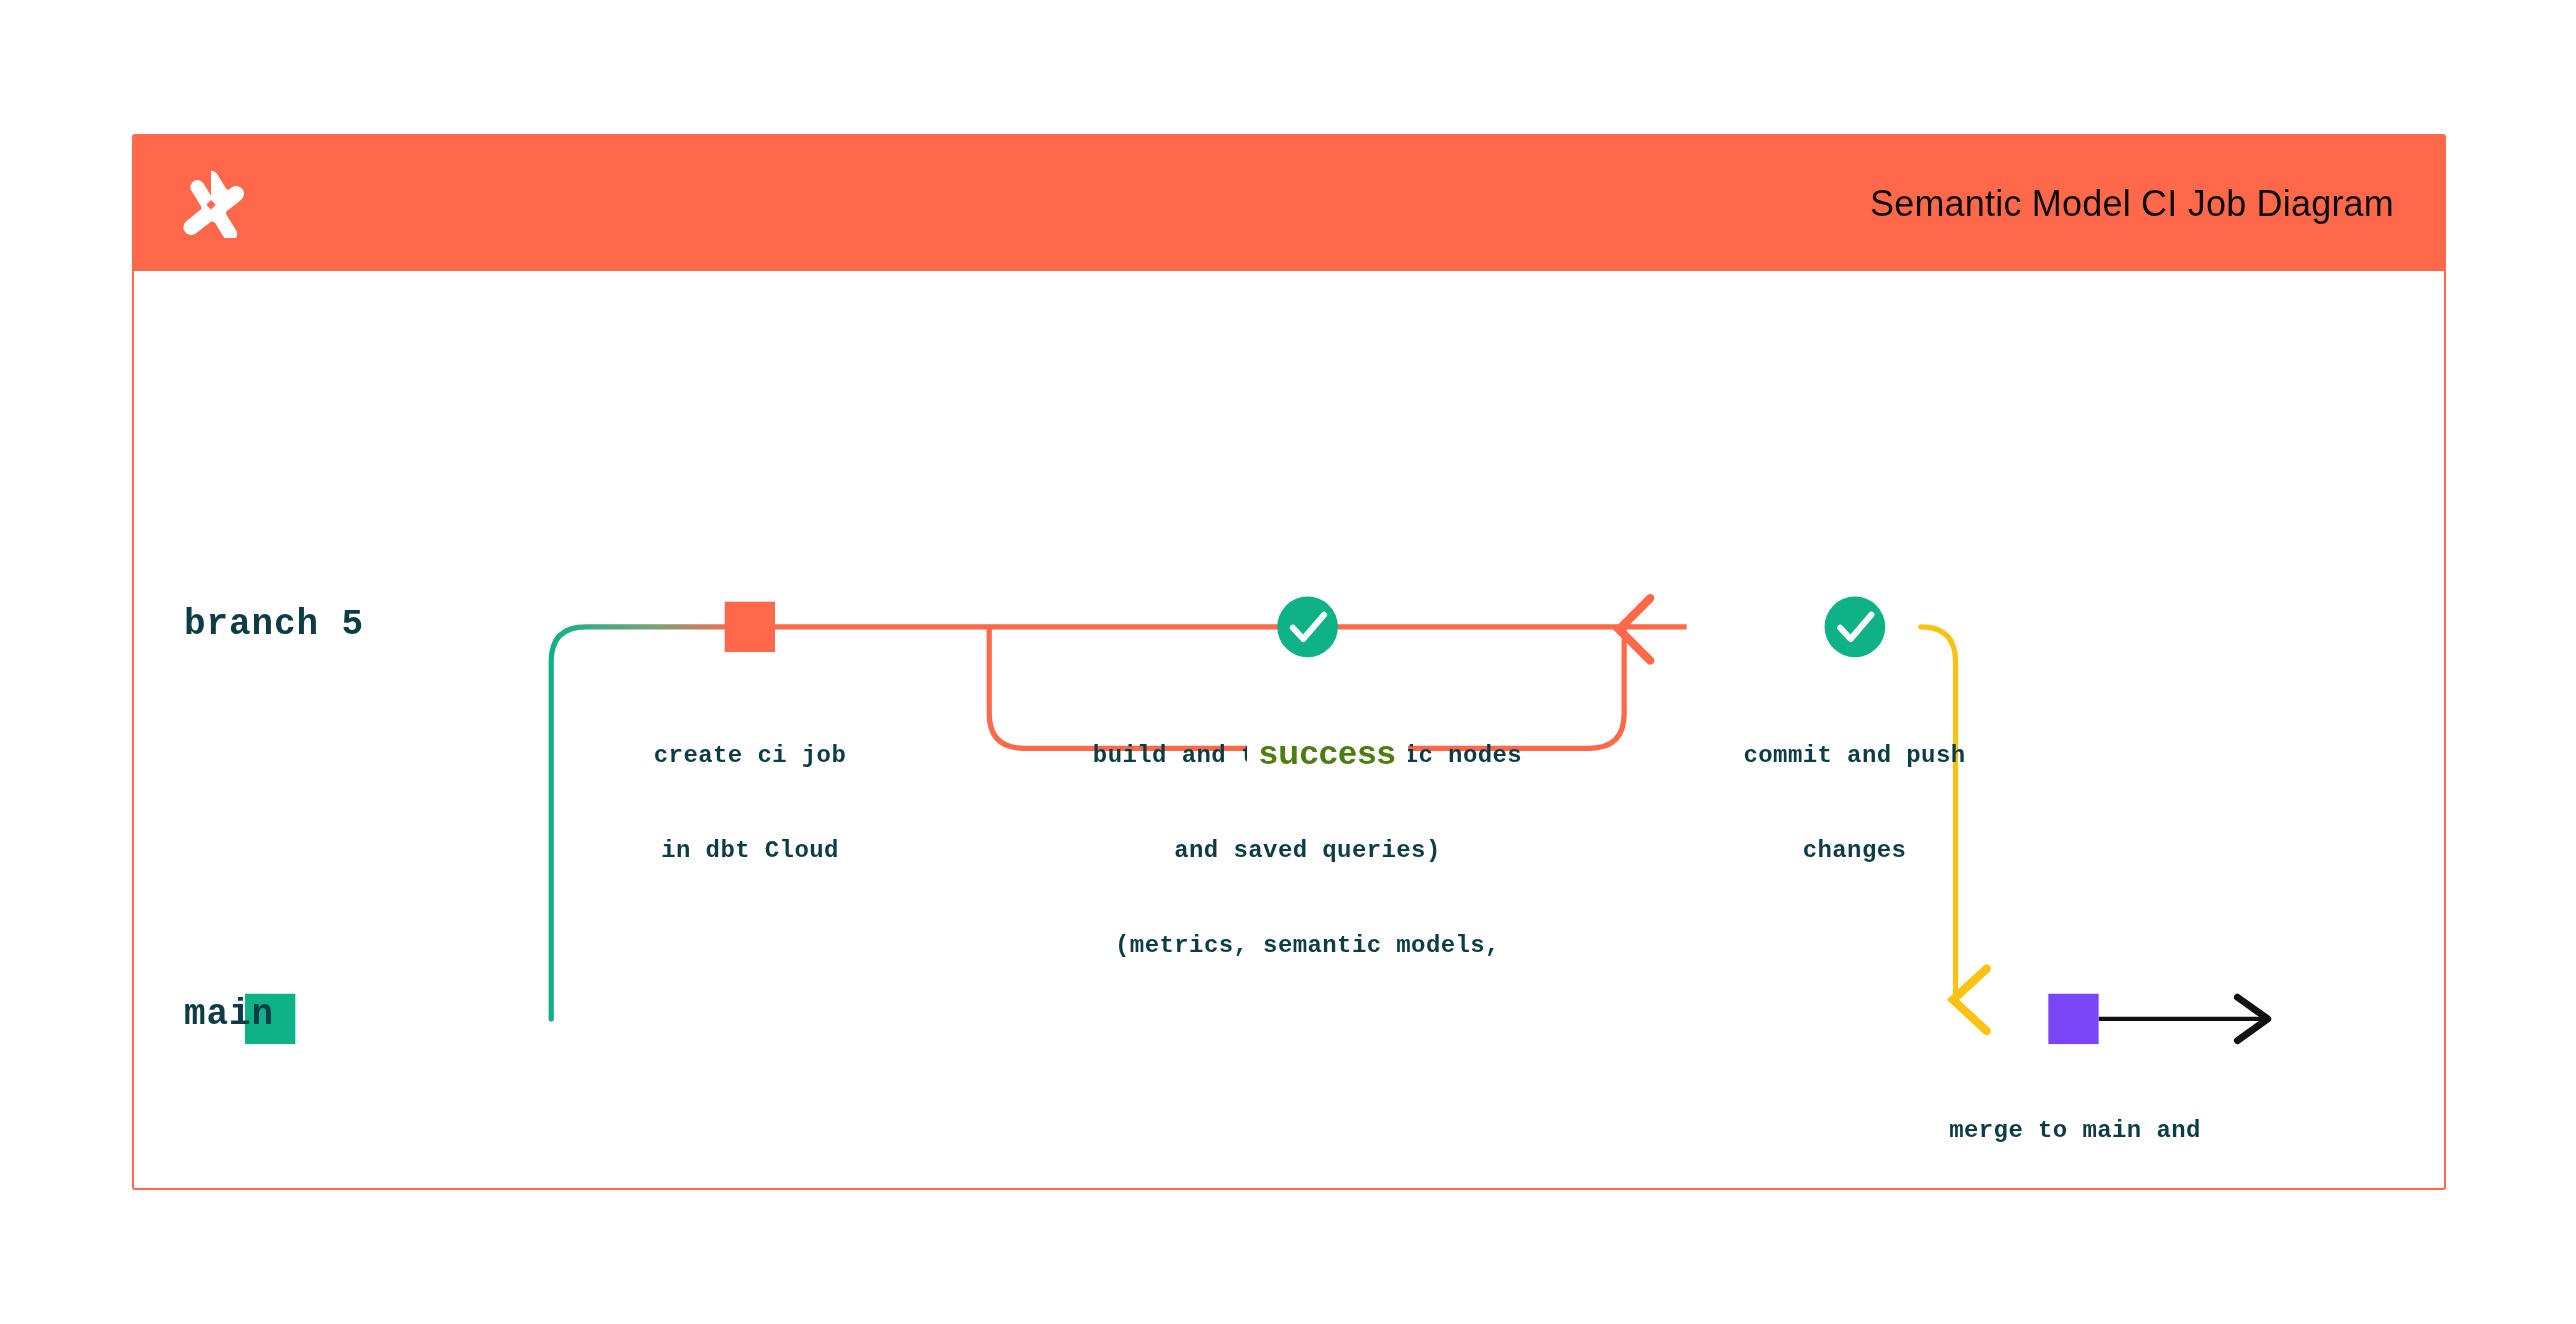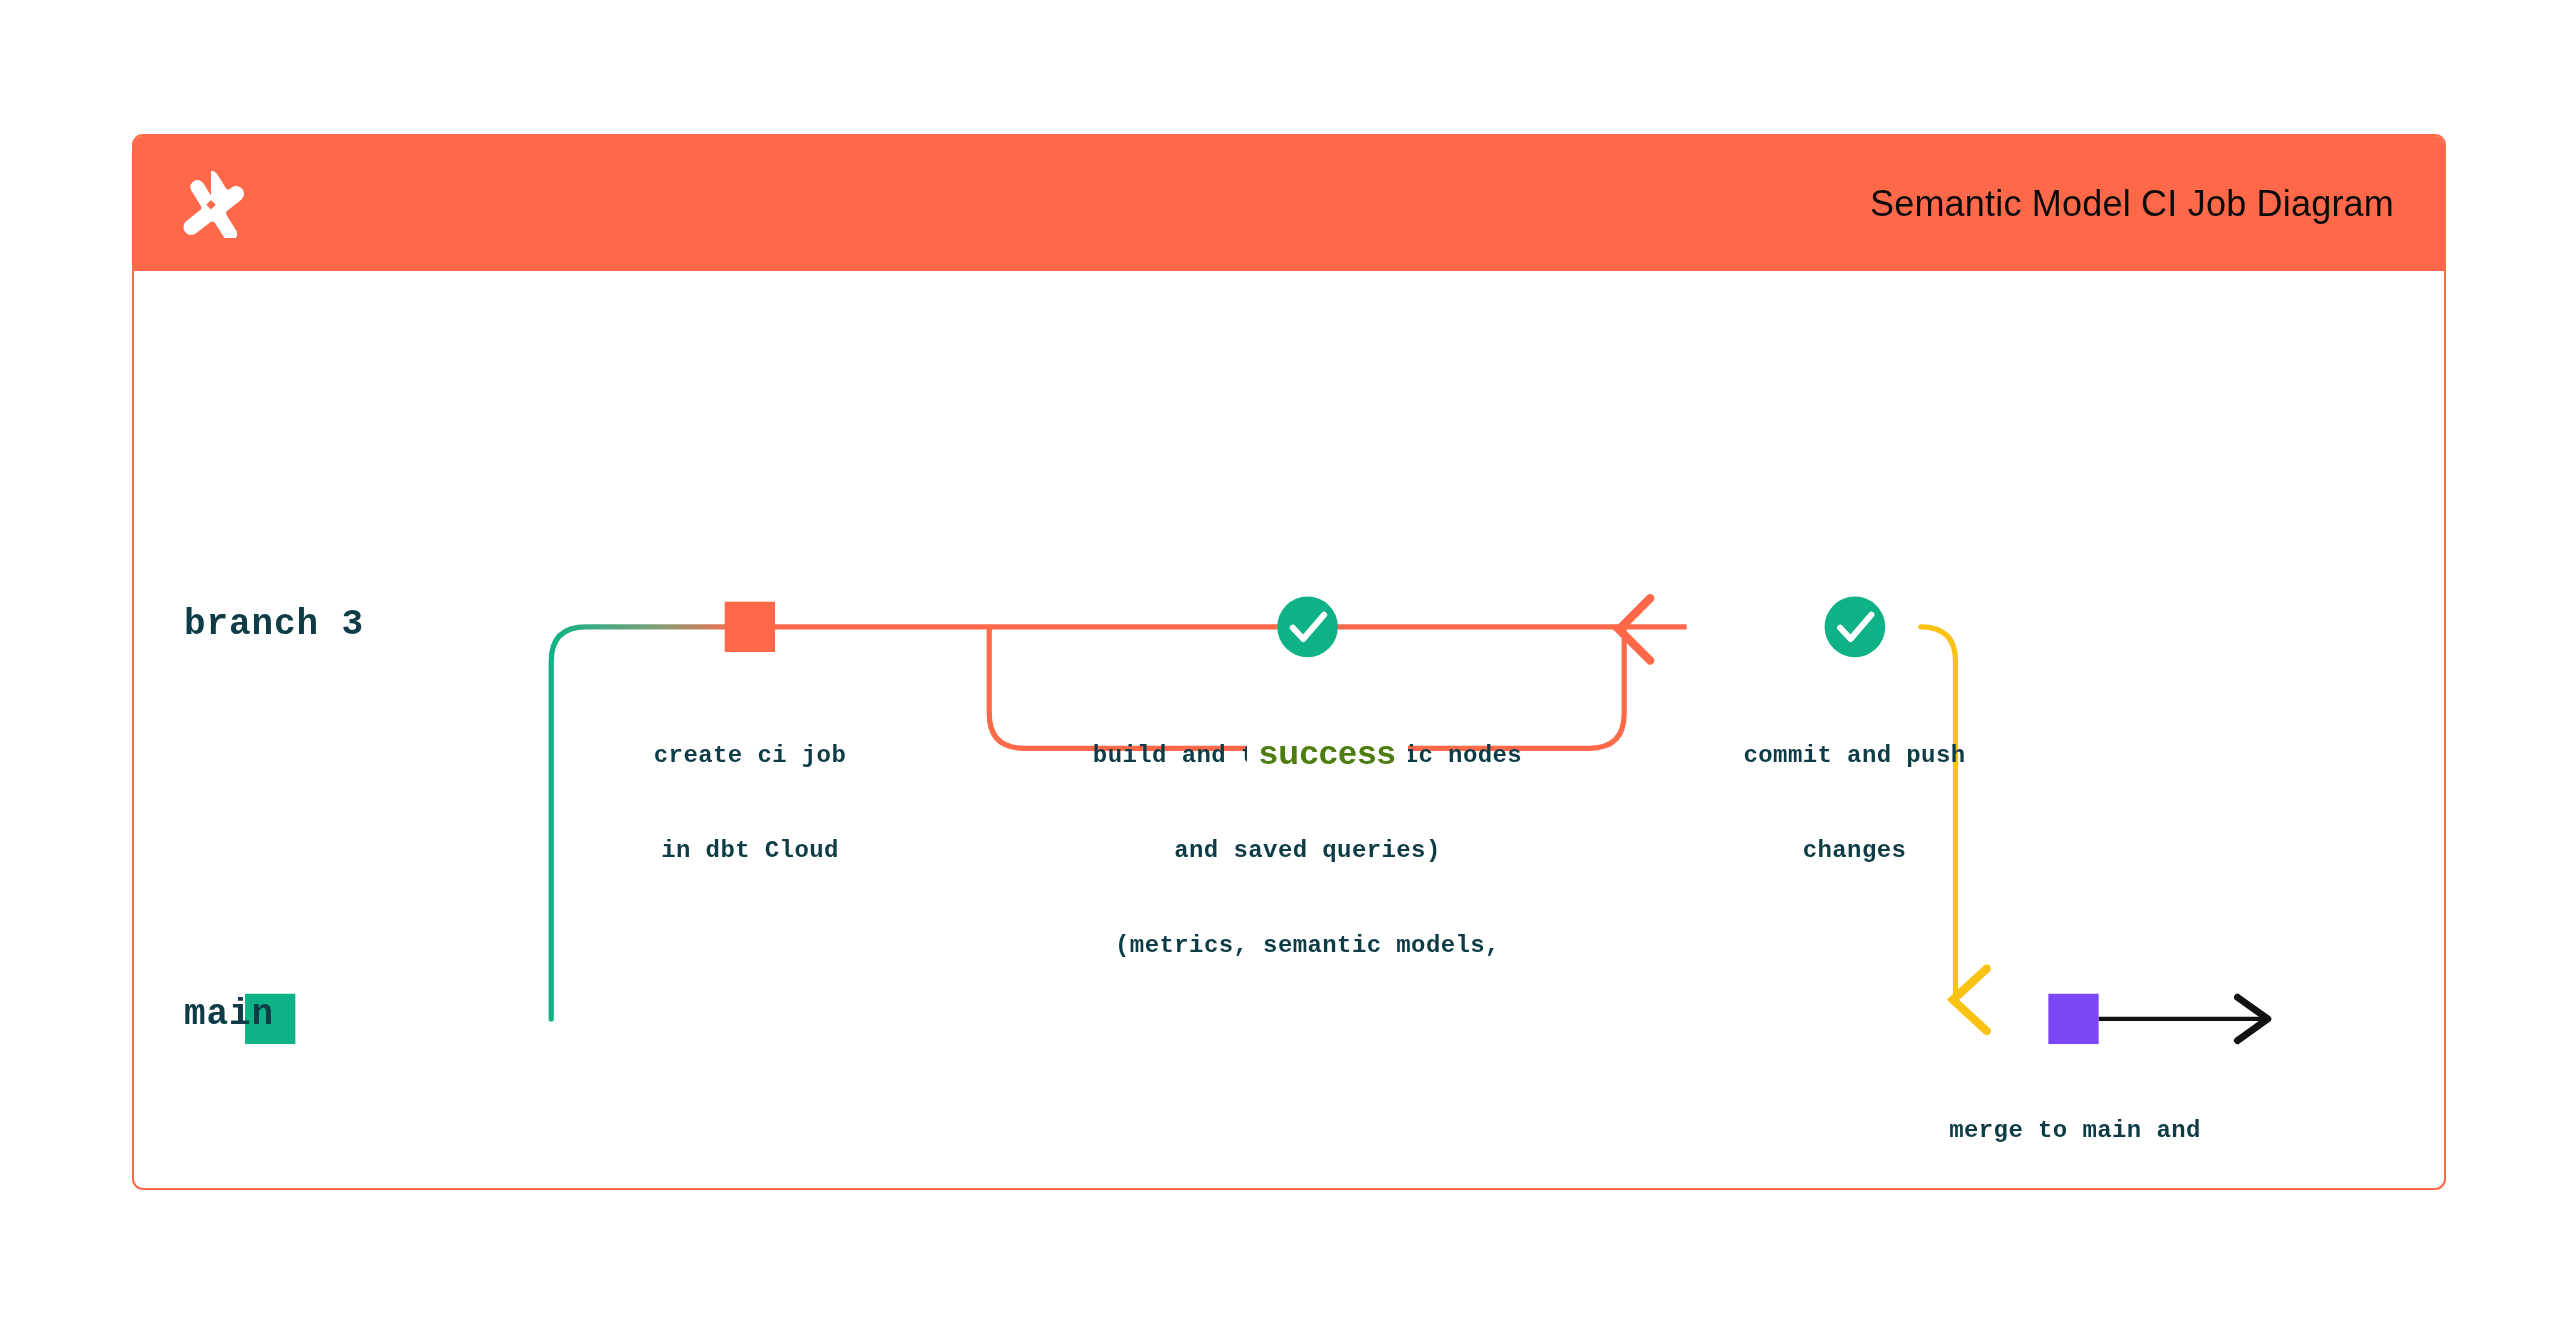--- a/index.html
+++ b/index.html
@@ -21,21 +21,21 @@
   }
 
   
   .card {
     position: absolute;
     left: 132px;
     top: 134px;
     width: 2314px;
     height: 1056px;
     border: 2.6px solid #FF6849;
-    border-radius: 11px;
+    border-radius: 3px;
     background: #ffffff;
     box-sizing: border-box;
     overflow: hidden;
   }
   .card-header {
     position: absolute;
     left: 0;
     top: 0;
     width: 100%;
     height: 135px;
@@ -188,21 +188,21 @@
         </g>
 
         <g>
           <circle cx="1984" cy="410" r="35" fill="#0FB287"></circle>
           <path d="M 1967 411 L 1979 424 L 2003 396" fill="none" stroke="#FFFFFF" stroke-width="7" stroke-linecap="round" stroke-linejoin="round"></path>
         </g>
 
         <rect x="2207" y="833" width="58" height="58" fill="#7B46F6"></rect>
       </svg>
 
-      <div class="lbl branch-name" style="left:50px; top:330px;">branch 3</div>
+      <div class="lbl branch-name" style="left:50px; top:330px;">branch 5</div>
 
       <div class="lbl branch-name" style="left:50px; top:720px;">main</div>
 
       <div class="lbl node-label" style="left:486px; top:406px; width:260px;">
         <div>create ci job</div>
         <div>in dbt Cloud</div>
       </div>
 
       <div class="lbl node-label" style="left:870px; top:406px; width:607px;">
         <div>build and test semantic nodes</div>

